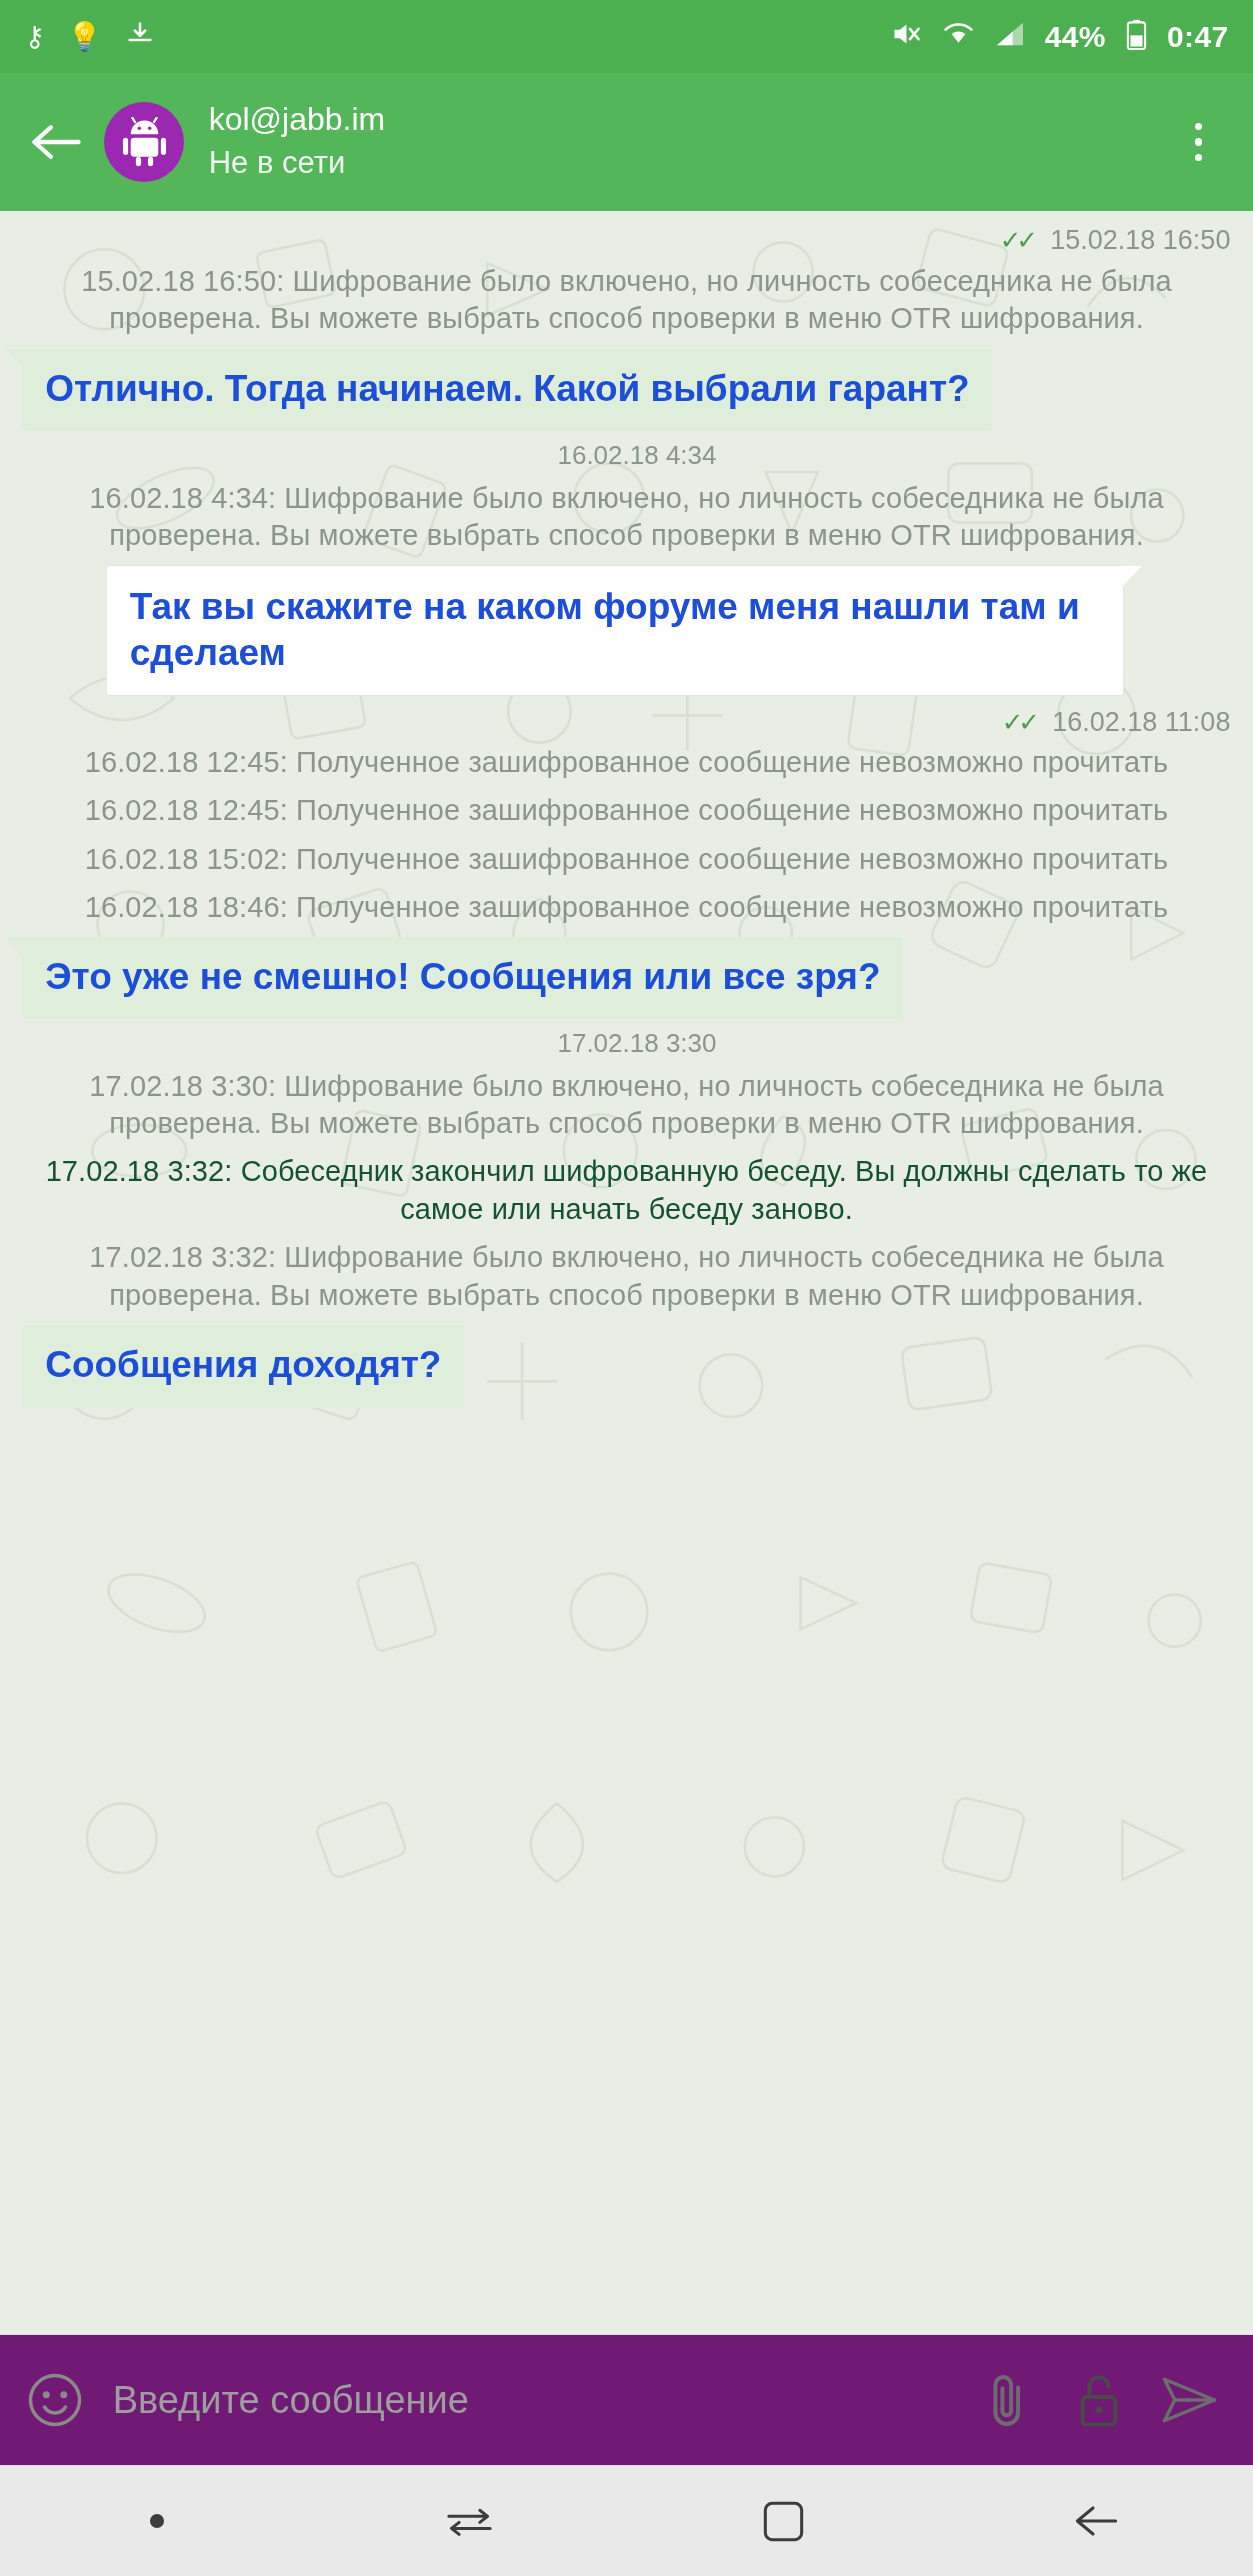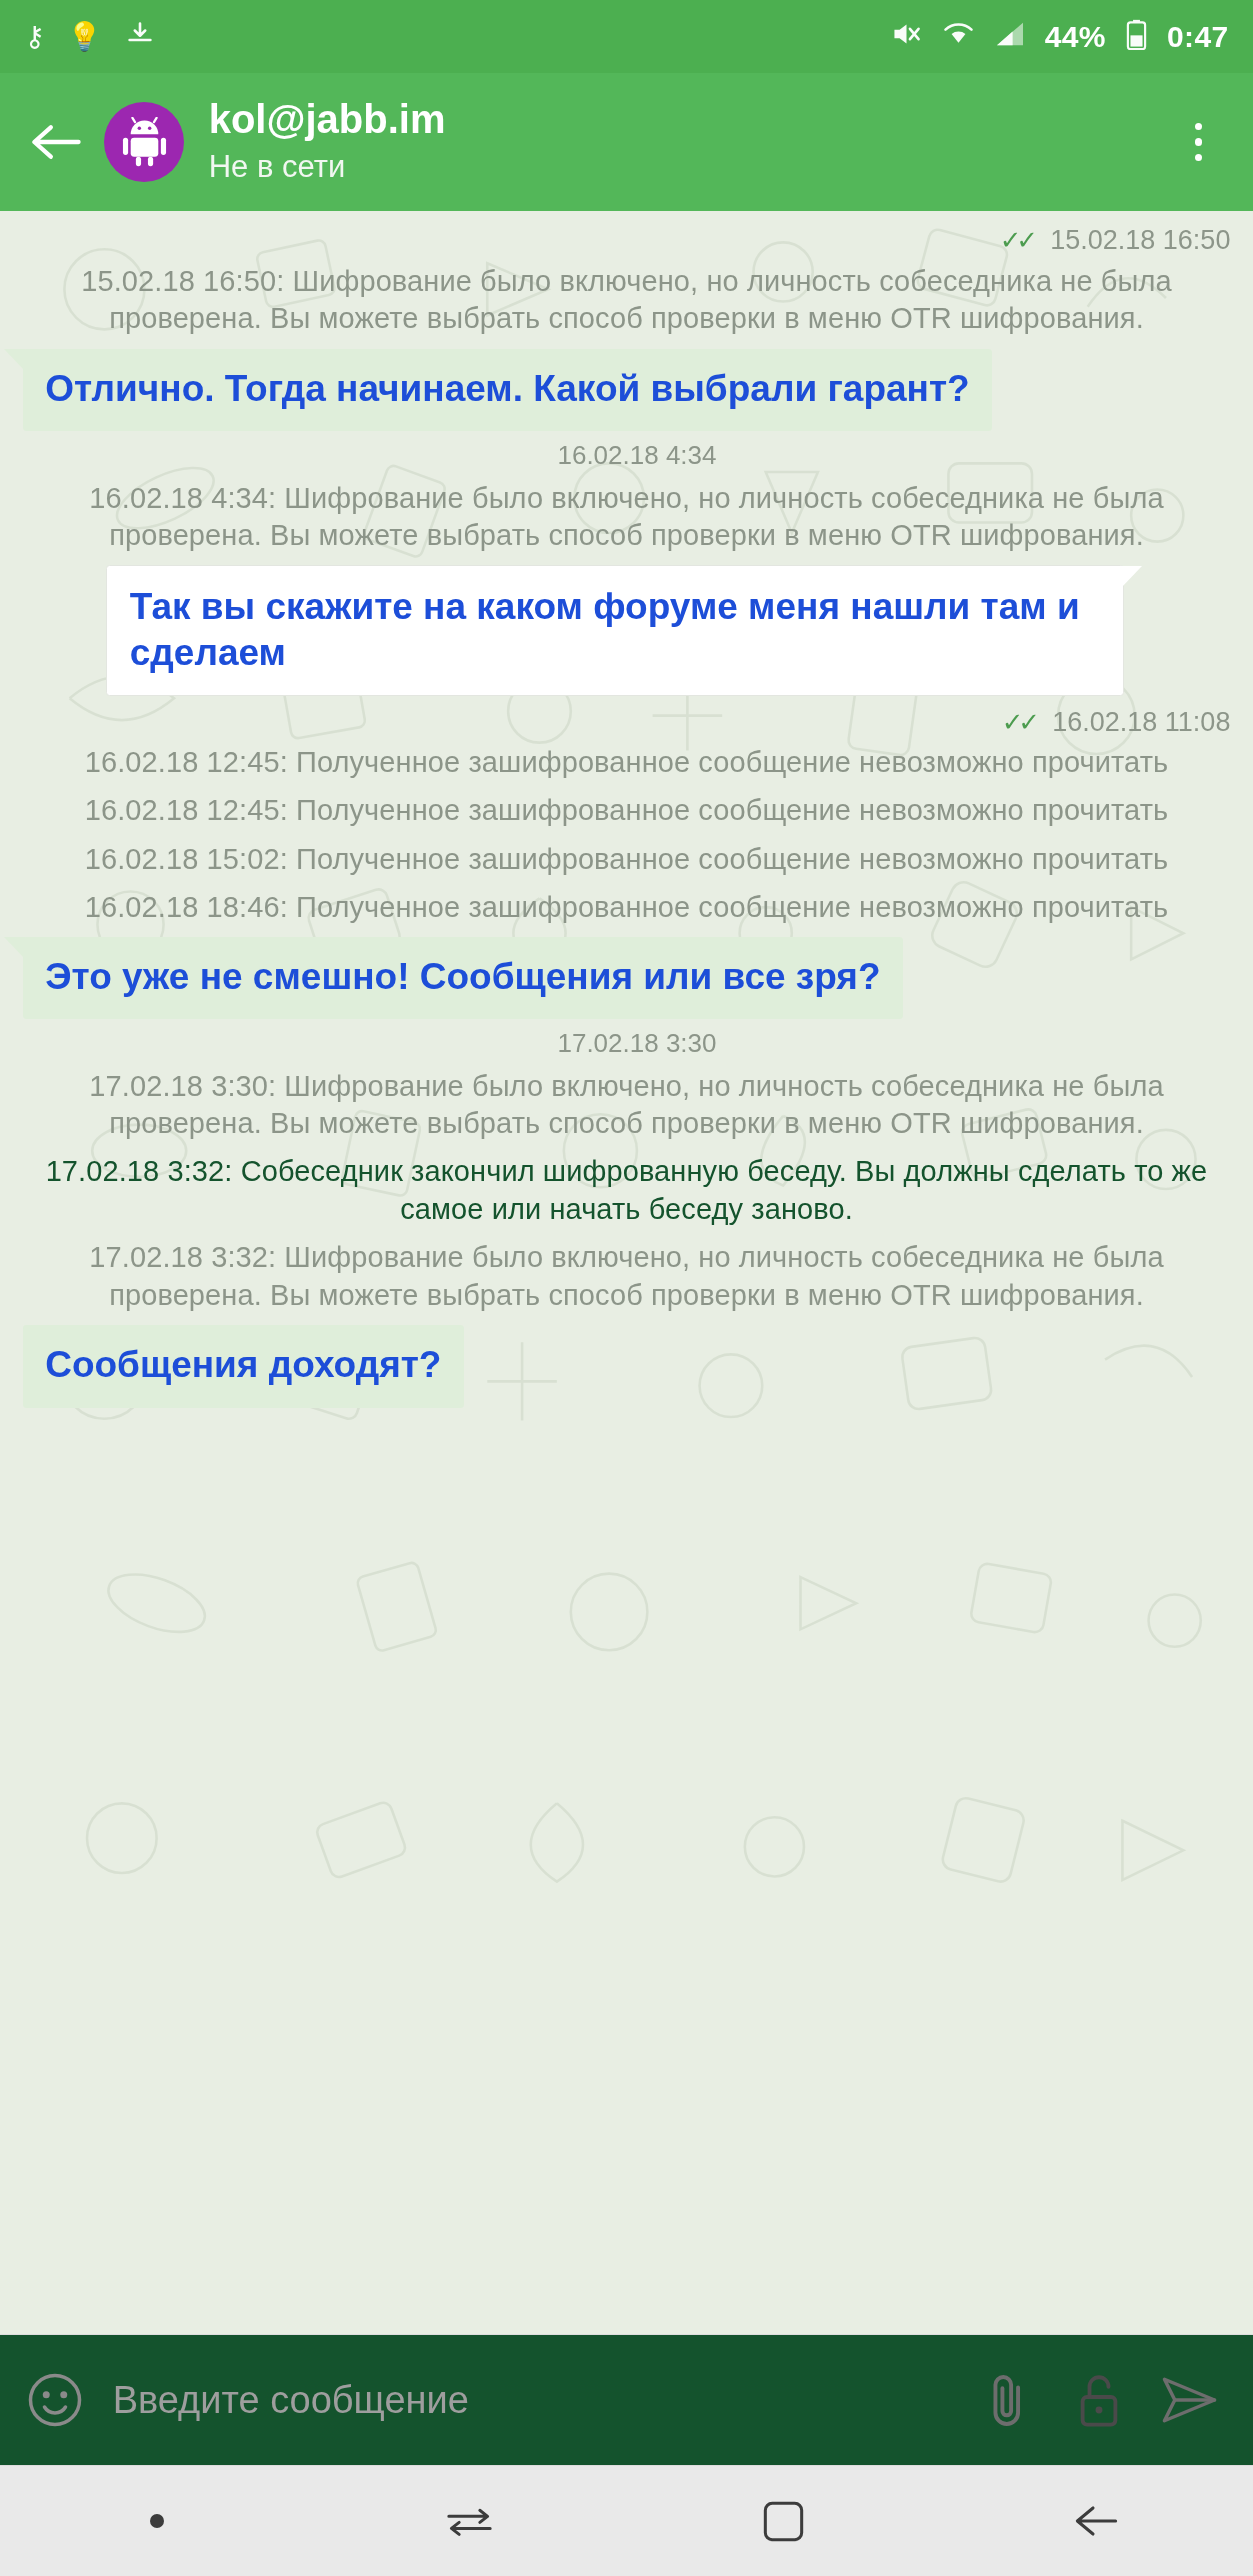--- a/index.html
+++ b/index.html
@@ -51,21 +51,21 @@
   }
   .avatar {
     width: 80px; height: 80px;
     border-radius: 50%;
     background: #9c27b0;
     margin-left: 15.7px;
     display: flex; align-items: center; justify-content: center;
     flex: 0 0 auto;
   }
   .titles { margin-left: 24.4px; display: flex; flex-direction: column; justify-content: center; }
-  .chat-title { color: #ffffff; font-size: 40px; font-weight: bold; line-height: 1.15; }
+  .chat-title { color: #ffffff; font-size: 32px; font-weight: normal; line-height: 1.15; }
   .chat-subtitle { color: #f1f7f1; font-size: 31px; line-height: 1.3; margin-top: 5.2px; }
   .overflow-menu {
     margin-left: auto;
     width: 64px; height: 78px;
     display: flex; flex-direction: column; align-items: center; justify-content: center;
     gap: 7.8px;
   }
   .overflow-menu i { width: 7.8px; height: 7.8px; border-radius: 50%; background: #ffffff; display: block; }
 
   
@@ -154,21 +154,21 @@
     border-style: solid;
     border-width: 0 0 22.6px 21px;
     border-color: transparent transparent transparent #ffffff;
   }
   .bubble.clipped { overflow: hidden; }
 
   
   .input-bar {
     flex: 0 0 auto;
     height: 131px;
-    background: #14532d;
+    background: #701a75;
     border-top: 0.9px solid #dddddd;
     display: flex;
     align-items: center;
     padding: 0 26px;
     gap: 15.7px;
   }
   .emoji-btn { width: 57px; height: 57px; display:flex; align-items:center; justify-content:center; flex: 0 0 auto; }
   .msg-input {
     flex: 1 1 auto;
     border: none;

